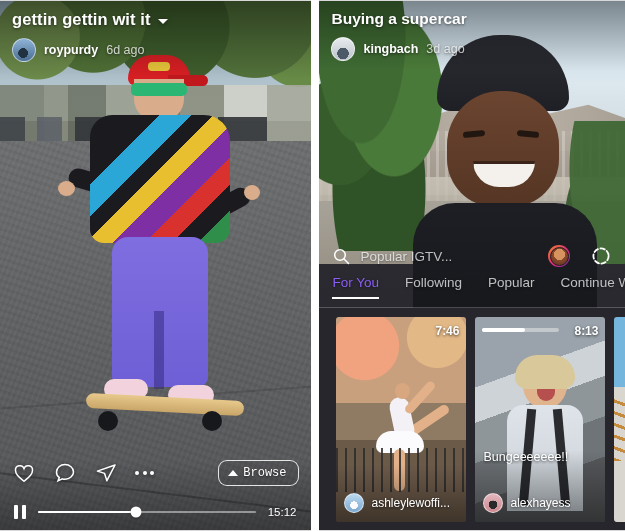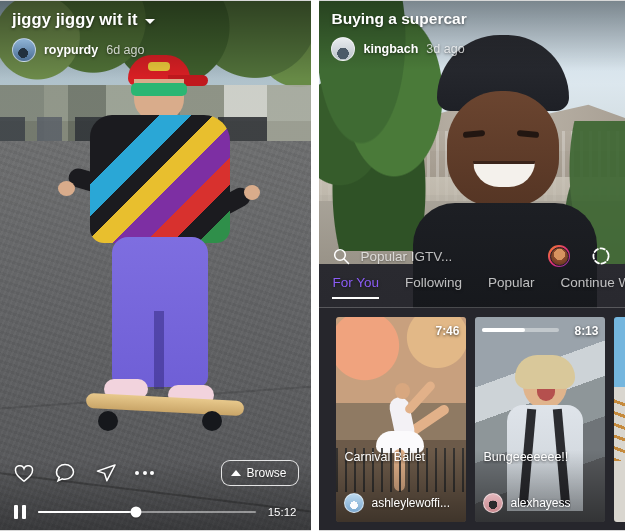--- a/index.html
+++ b/index.html
@@ -287,20 +287,21 @@
     filter: drop-shadow(0 1px 2px rgba(0,0,0,.55));
   }
   .more-dots i { width: 4px; height: 4px; background: #fff; border-radius: 50%; }
   .browse-btn {
     margin-left: auto; display: flex; align-items: center; gap: 5px;
     border: 1px solid rgba(255,255,255,.85); border-radius: 9px;
     padding: 5px 11px 5px 9px;
     color: #fff; font-size: 12px;
     text-shadow: 0 1px 2px rgba(0,0,0,.5);
     background: rgba(0,0,0,.06);
+    font-family: Liberation Mono, monospace;
   }
   .chev-up {
     width: 0; height: 0;
     border-left: 5px solid transparent; border-right: 5px solid transparent;
     border-bottom: 6px solid #fff;
   }
   .l-seek {
     display: flex; align-items: center; gap: 12px;
     padding: 6px 2px 11px 2px;
   }
@@ -545,21 +546,21 @@
         <div class="sk-shoe-l"></div>
           <div class="sk-shoe-r"></div>
         <div class="sk-board"></div>
         <div class="sk-wheel-l"></div>
           <div class="sk-wheel-r"></div>
       </div>
     </div>
 
     <div class="l-top">
       <div class="l-title-row">
-        <span class="l-title">jiggy jiggy wit it</span>
+        <span class="l-title">gettin gettin wit it</span>
         <span class="chev-down"></span>
       </div>
       <div class="l-user-row">
         <span class="avatar av-24"></span>
         <span class="l-username">roypurdy</span>
         <span class="l-time">6d ago</span>
       </div>
     </div>
 
     <div class="l-bottom">
@@ -670,21 +671,20 @@
             <div class="leg-up"></div>
             <div class="torso"></div>
             <div class="arm"></div>
             <div class="head"></div>
             <div class="tutu"></div>
             <div class="leg-dn"></div>
           </div>
         </div>
         <span class="card-dur">7:46</span>
         <div class="card-foot">
-          <div class="card-title">Carnival Ballet</div>
           <div class="card-user-row">
             <span class="avatar av-20 av-ballet"></span>
             <span class="card-user">ashleylewoffi...</span>
           </div>
         </div>
       </div>
 
       <div class="card">
         <div class="img-bungee">
           <div class="bungee-p">

